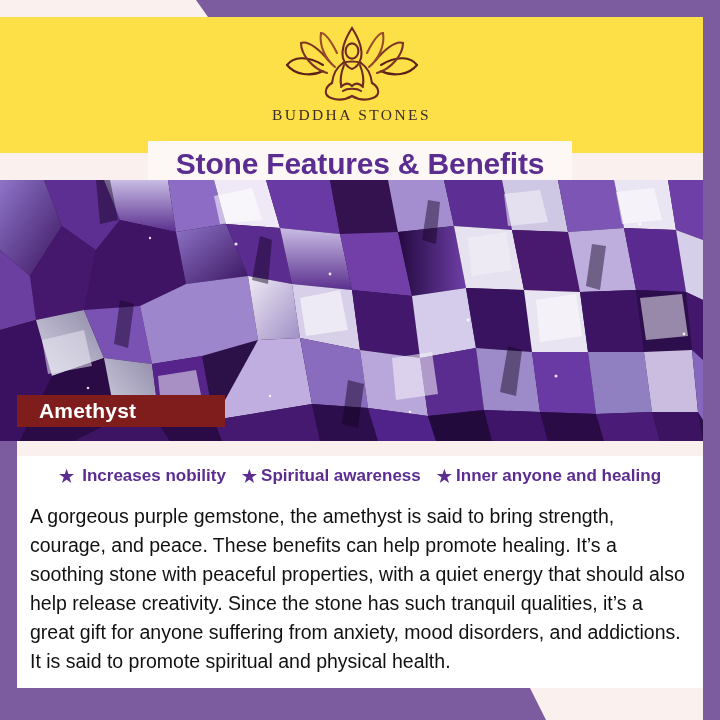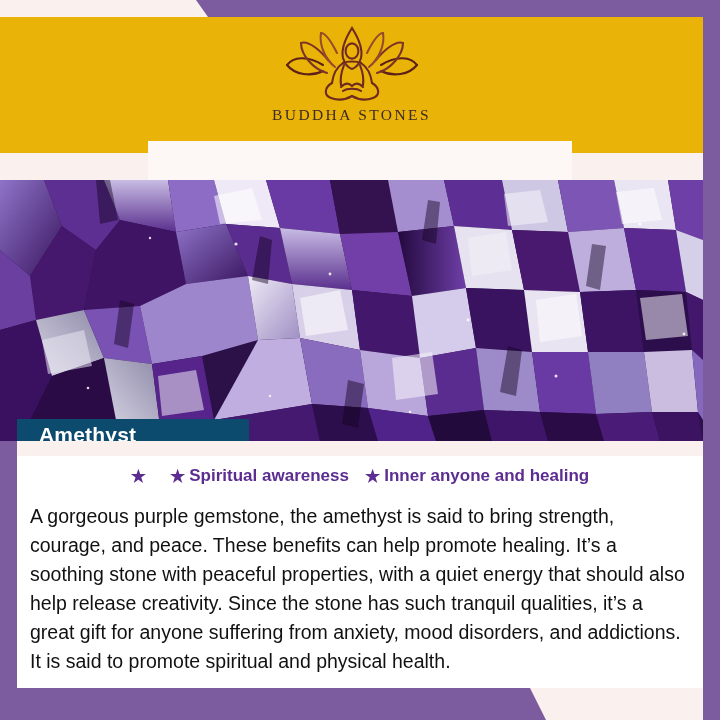--- a/index.html
+++ b/index.html
@@ -56,21 +56,21 @@
     background: #7c5b9e;
     clip-path: polygon(0 0, 530px 0, 546px 32px, 0 32px);
   }
 
   
   .header {
     position: absolute;
     left: 0; top: 17px;
     width: 703px;
     height: 136px;
-    background: #eab308;
+    background: #fde047;
   }
 
   .logo-wrap {
     position: absolute;
     left: 0; top: 8px;
     width: 703px;
     text-align: center;
   }
 
   .logo-mark {
@@ -116,24 +116,24 @@
     width: 703px;
     height: 261px;
     overflow: hidden;
     background: #2b0f47;
   }
   .photo svg { display: block; width: 703px; height: 261px; }
 
   
   .stone-banner {
     position: absolute;
-    left: 17px; top: 419px;
-    width: 232px;
+    left: 17px; top: 395px;
+    width: 208px;
     height: 32px;
-    background: #0c4a6e;
+    background: #7f1d1d;
     display: flex;
     align-items: center;
   }
   .stone-banner-label {
     margin-left: 22px;
     color: #ffffff;
     font-size: 21px;
     font-weight: bold;
     letter-spacing: 0.2px;
   }
@@ -232,20 +232,21 @@
 
             <path d="M64 62 C68 58 72 58 75 61 C78 58 82 58 86 62" stroke="#6e2a22"></path>
             <path d="M66 66 C70 63 80 63 84 66" stroke="#6e2a22"></path>
           </g>
         </svg>
       </span>
       <span class="logo-word">BUDDHA STONES</span>
     </div>
 
     <div class="title-plate"></div>
+    <div class="title-text">Stone Features &amp; Benefits</div>
   </div>
 
   <div class="photo">
     <svg viewBox="0 0 703 261" preserveAspectRatio="none" xmlns="http://www.w3.org/2000/svg" aria-hidden="true">
       <defs>
         <linearGradient id="gA" x1="0" y1="0" x2="1" y2="1">
           <stop offset="0" stop-color="#8e74c8"></stop>
             <stop offset="1" stop-color="#3a1560"></stop>
         </linearGradient>
         <linearGradient id="gB" x1="0" y1="1" x2="1" y2="0">
@@ -382,20 +383,21 @@
   <div class="stone-banner">
     <span class="stone-banner-label">Amethyst</span>
   </div>
 
   <div class="panel-strip"></div>
   <div class="panel"></div>
 
   <div class="features">
     <span class="feature gap-wide">
       <span class="star">★</span>
+      <span>Increases nobility</span>
     </span>
     <span class="feature">
       <span class="star">★</span>
       <span>Spiritual awareness</span>
     </span>
     <span class="feature">
       <span class="star">★</span>
       <span>Inner anyone and healing</span>
     </span>
   </div>

